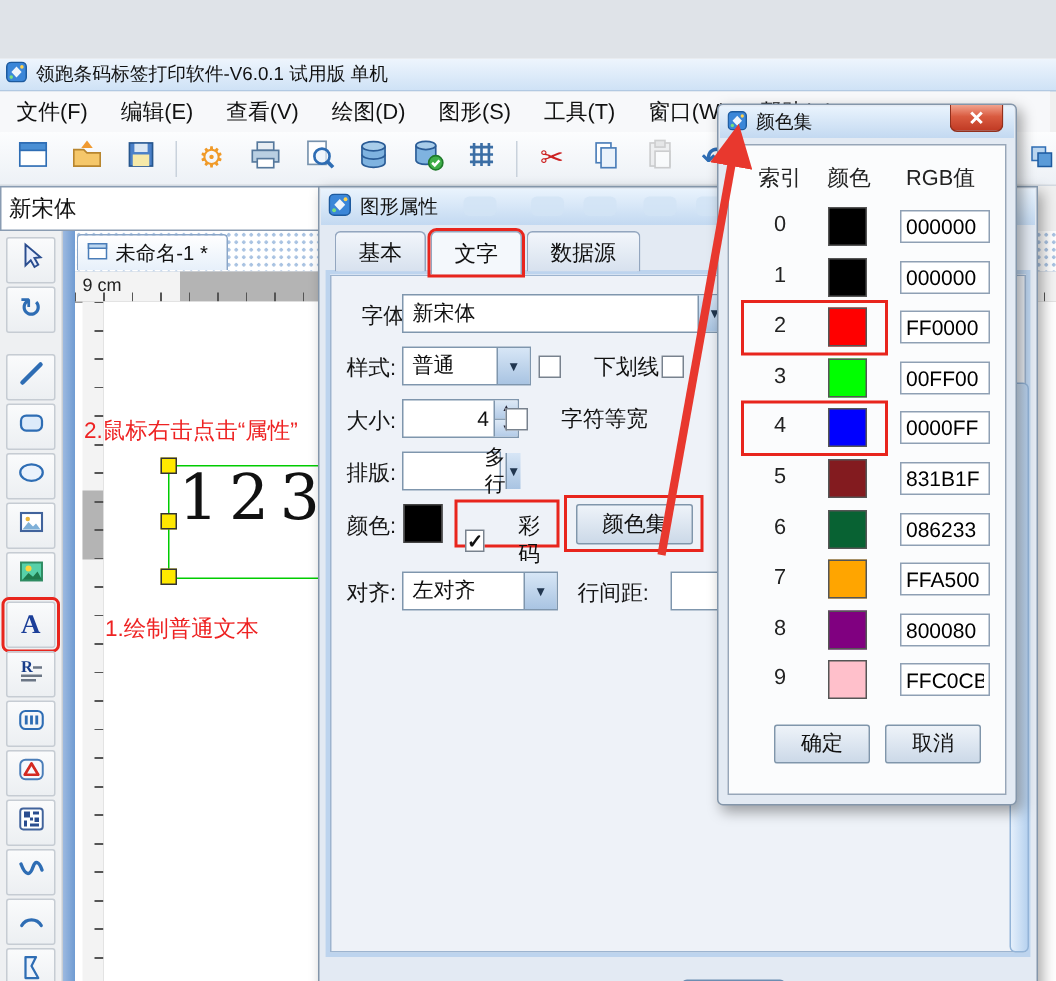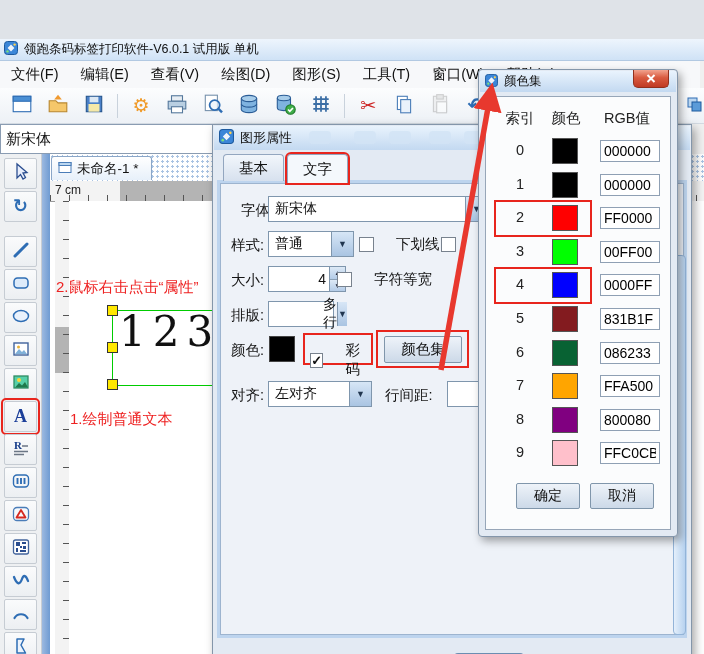--- a/index.html
+++ b/index.html
@@ -324,21 +324,21 @@
     <div class="tabbar"></div>
     <div class="tab" style="left:9px;">
       <span><svg width="14" height="13" viewBox="0 0 14 13">
             <rect x="1" y="1.5" width="12" height="10" fill="#fff" stroke="#4a7db8"></rect>
             <rect x="1" y="1.5" width="12" height="3" fill="#bcd7f0" stroke="#4a7db8"></rect>
           </svg></span>
       <span>未命名-1 *</span>
     </div>
     <div class="h-ruler">
       <div class="h-ruler-dark"></div>
-      <span class="h-ruler-label">7 cm</span>
+      <span class="h-ruler-label">9 cm</span>
     </div>
     <div class="v-ruler">
       <div class="v-ruler-dark"></div>
     </div>
     <div class="page"></div>
 
     <div class="annot" style="left:14px;top:124px;">2.鼠标右击点击“属性”</div>
 
     <div class="sel-box">
       <div class="obj-text">12345</div>
@@ -364,20 +364,21 @@
       <span class="ghost" style="left:95px;"></span>
       <span class="ghost" style="left:140px;"></span>
       <span class="ghost" style="left:175px;"></span>
       <span class="ghost" style="left:215px;"></span>
       <span class="ghost" style="left:250px;"></span>
     </div>
 
     <div class="pd-tabs">
       <div class="pd-tab">基本</div>
       <div class="pd-tab active red-ring">文字</div>
+      <div class="pd-tab">数据源</div>
     </div>
 
     <div class="pd-body"></div>
     <div class="pd-scroll"></div>
 
     <div class="fld-label" style="left:28px;top:76px;">字体:</div>
     <div class="combo" style="left:55px;top:71px;width:220px;height:26px;">
       <span class="val">新宋体</span>
       <span class="arrow-btn">▼</span>
     </div>

